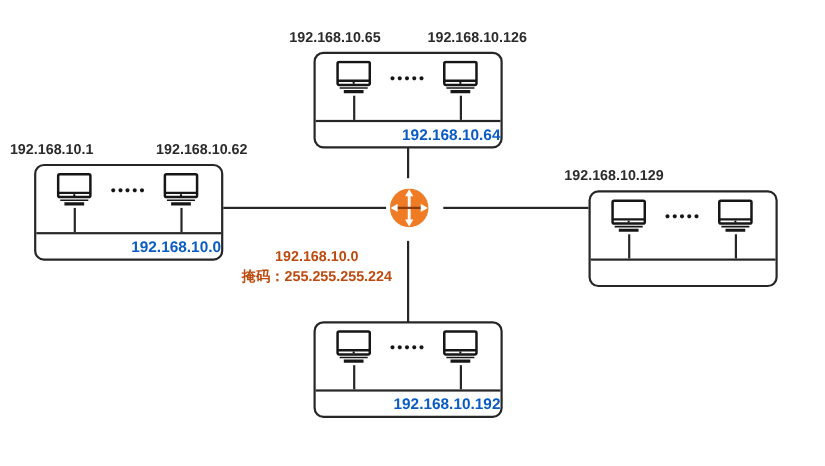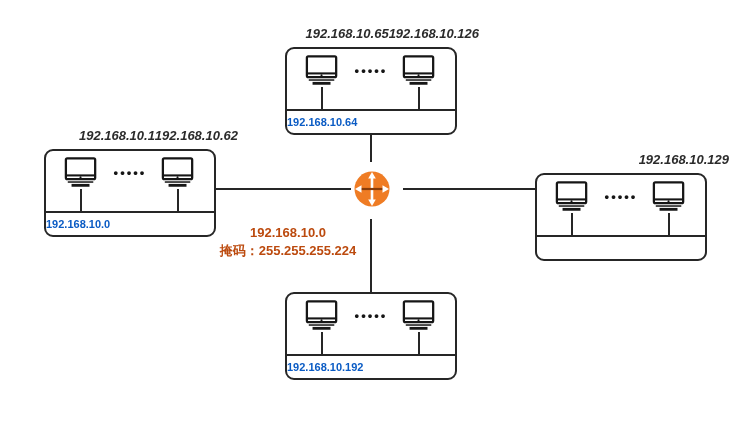--- a/index.html
+++ b/index.html
@@ -3,47 +3,46 @@
 <meta charset="utf-8">
 <style>
   html,body{margin:0;padding:0;background:#ffffff;}
   #canvas{
     position:relative;width:750px;height:424px;background:#ffffff;overflow:hidden;
     font-family:"Liberation Sans", sans-serif;
   }
   
   .subnet{position:absolute;width:172px;}
   .pos-top{left:285px;top:26px;}
-  .pos-left{left:44px;top:128px;}
+  .pos-left{left:31px;top:128px;}
   .pos-right{left:535px;top:128px;margin-top:24px;}
   .pos-bottom{left:285px;top:292px;}
   .iprow{
-    display:flex;justify-content:flex-end;margin:0 -22px 5px -22px;
+    display:flex;justify-content:space-between;margin:0 -22px 5px -22px;
     height:16px;line-height:16px;font-size:13px;font-weight:bold;color:#2b2b2b;
     white-space:nowrap;
-    font-style:italic;
   }
   .box{
     position:relative;width:172px;height:88px;background:#fff;
     border:2px solid #262626;border-radius:9px;box-sizing:border-box;
   }
   .pc{position:absolute;top:6px;width:38px;height:34px;}
   .p1{left:16px;}
   .p2{left:113px;}
   .dots{
     position:absolute;top:14px;left:52px;right:52px;text-align:center;
     font-size:13px;font-weight:bold;letter-spacing:2px;color:#161616;
   }
   .stem{position:absolute;top:38px;width:2px;height:22px;background:#262626;}
   .s1{left:34px;}
   .s2{left:131px;}
   .divider{position:absolute;top:60px;left:0;right:0;height:2px;background:#262626;}
   .netlabel{
     position:absolute;top:62px;left:0;right:0;height:14px;line-height:22px;
-    text-align:left;font-size:11px;font-weight:bold;color:#0A5BC4;
+    text-align:right;font-size:14px;font-weight:bold;color:#0A5BC4;
   }
   
   .link{position:absolute;background:#262626;}
   .link-left{left:203px;top:188px;width:148px;height:2px;}
   .link-right{left:403px;top:188px;width:132px;height:2px;}
   .link-top{left:370px;top:134px;width:2px;height:28px;}
   .link-bottom{left:370px;top:219px;width:2px;height:95px;}
   
   .router{position:absolute;left:352px;top:169px;width:40px;height:40px;}
   

